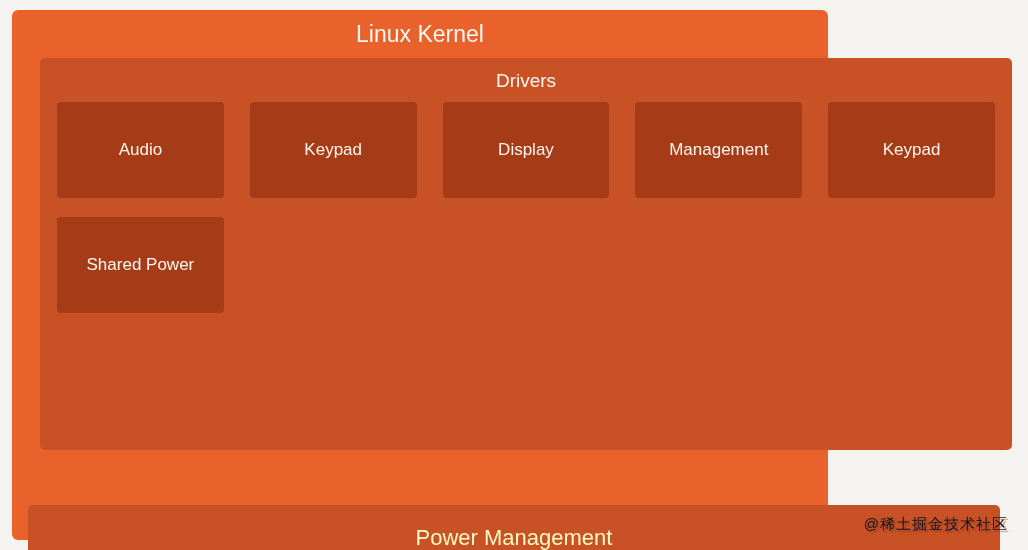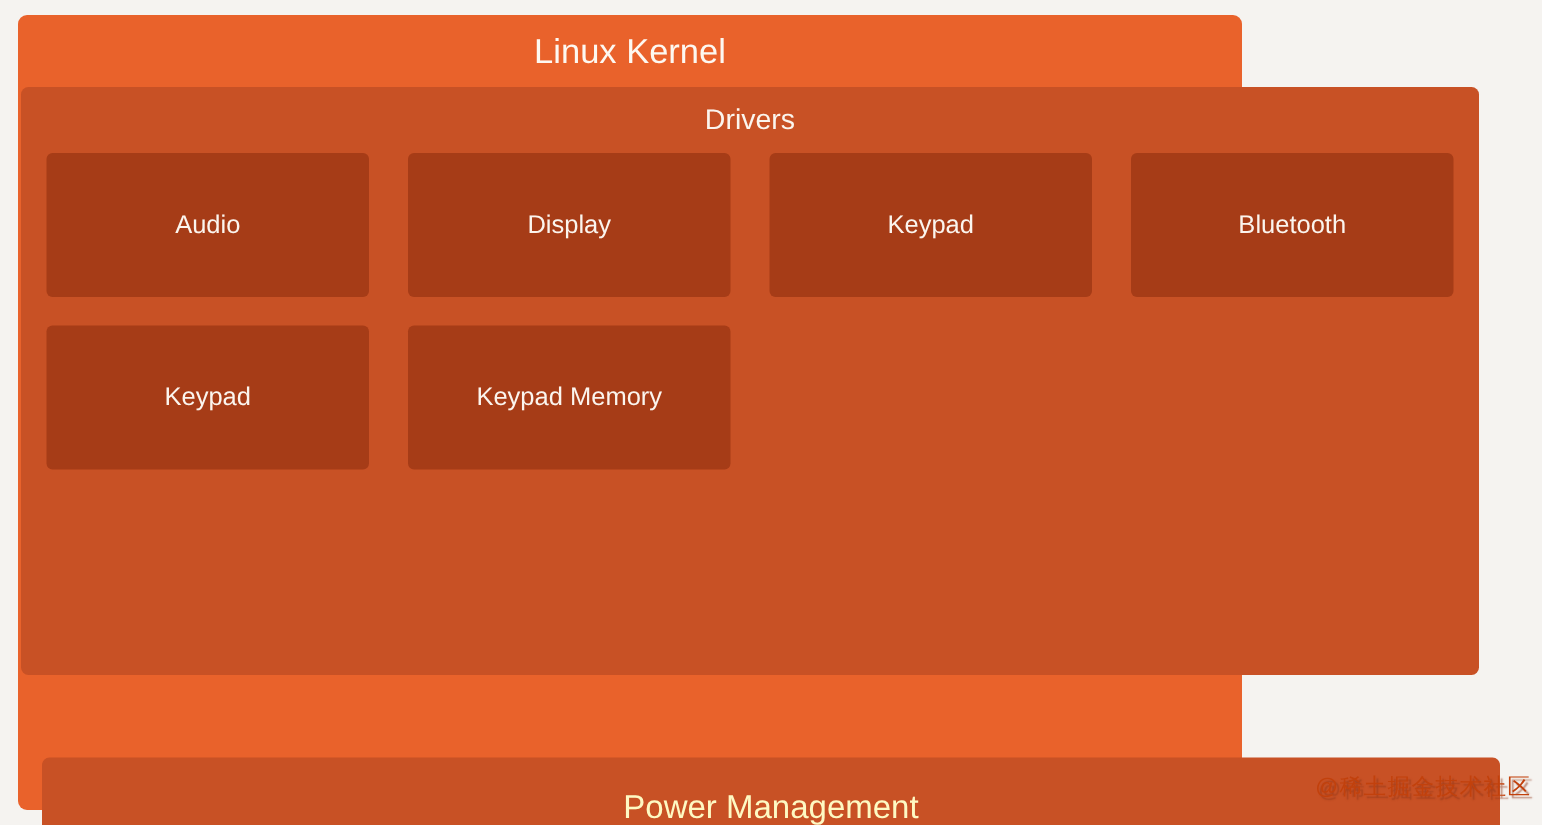--- a/index.html
+++ b/index.html
@@ -25,38 +25,38 @@
   }
   .kernel-title {
     height: 48px;
     line-height: 48px;
     text-align: center;
     font-size: 23px;
     color: #FDF8F1;
   }
   .drivers-panel {
     position: absolute;
-    left: 2px;
+    left: 28px;
     top: 48px;
     width: 972px;
     height: 392px;
     background: #C85125;
     border-radius: 5px;
     box-sizing: border-box;
   }
   .drivers-title {
     height: 44px;
     line-height: 46px;
     text-align: center;
     font-size: 19px;
     color: #FBF5EE;
   }
   .drivers-grid {
     display: grid;
-    grid-template-columns: repeat(4, 1fr);
+    grid-template-columns: repeat(5, 1fr);
     gap: 19px 26px;
     padding: 0 17px;
     border-radius: 25px;
   }
   .driver-box {
     height: 96px;
     background: #A63C17;
     border-radius: 4px;
     display: flex;
     align-items: center;
@@ -74,43 +74,43 @@
     border-radius: 5px;
     display: flex;
     align-items: center;
     justify-content: center;
     font-size: 22px;
     color: #fef9c3;
     margin-top: 43px;
   }
   .watermark {
     position: absolute;
-    right: 7px;
+    right: 20px;
     bottom: 16px;
     font-size: 15px;
     letter-spacing: 1px;
-    color: #c2410c;
+    color: #0f172a;
     text-shadow: 2px 2px 1px rgba(145, 55, 25, 0.6);
     z-index: 10;
   }
 </style>
 </head>
 <body>
 
 <div class="kernel-box">
   <div class="kernel-title">Linux Kernel</div>
 
   <div class="drivers-panel">
     <div class="drivers-title">Drivers</div>
     <div class="drivers-grid">
       <div class="driver-box">Audio</div>
+      <div class="driver-box">Keypad</div>
       <div class="driver-box">Display</div>
+      <div class="driver-box">Management</div>
       <div class="driver-box">Keypad</div>
-      <div class="driver-box">Bluetooth</div>
-      <div class="driver-box">Keypad</div>
-      <div class="driver-box">Keypad Memory</div>
+      <div class="driver-box">Shared Power</div>
     </div>
   </div>
 
   <div class="power-bar">Power Management</div>
 </div>
 
 <div class="watermark">@稀土掘金技术社区</div>
 
 </body></html>

